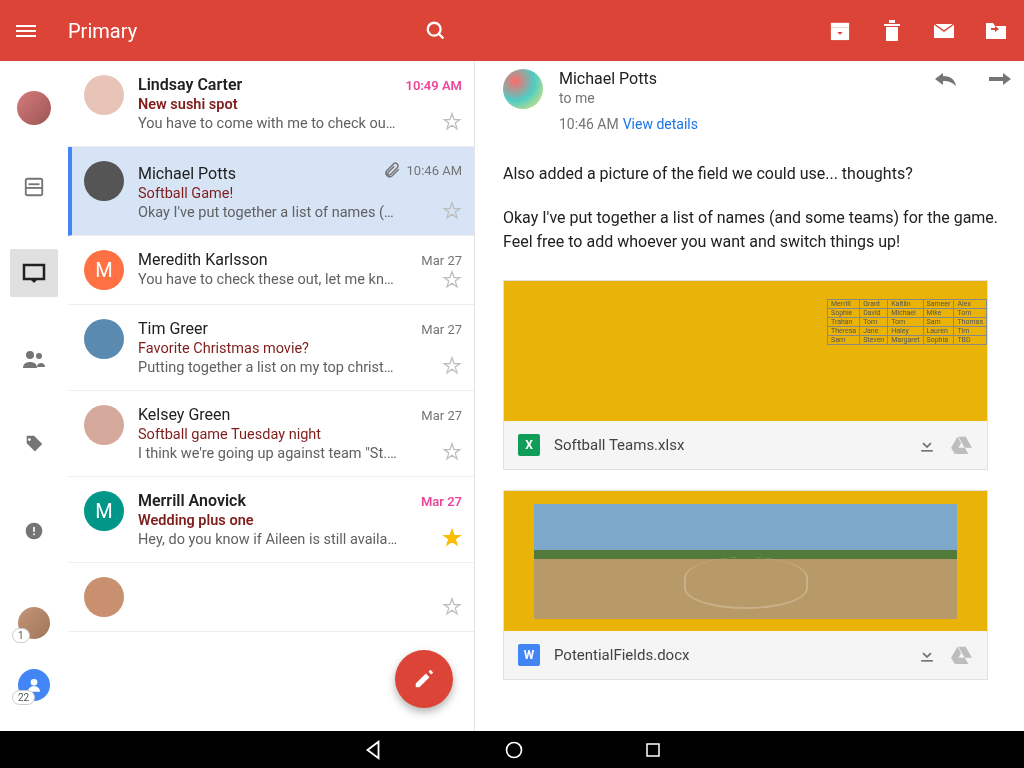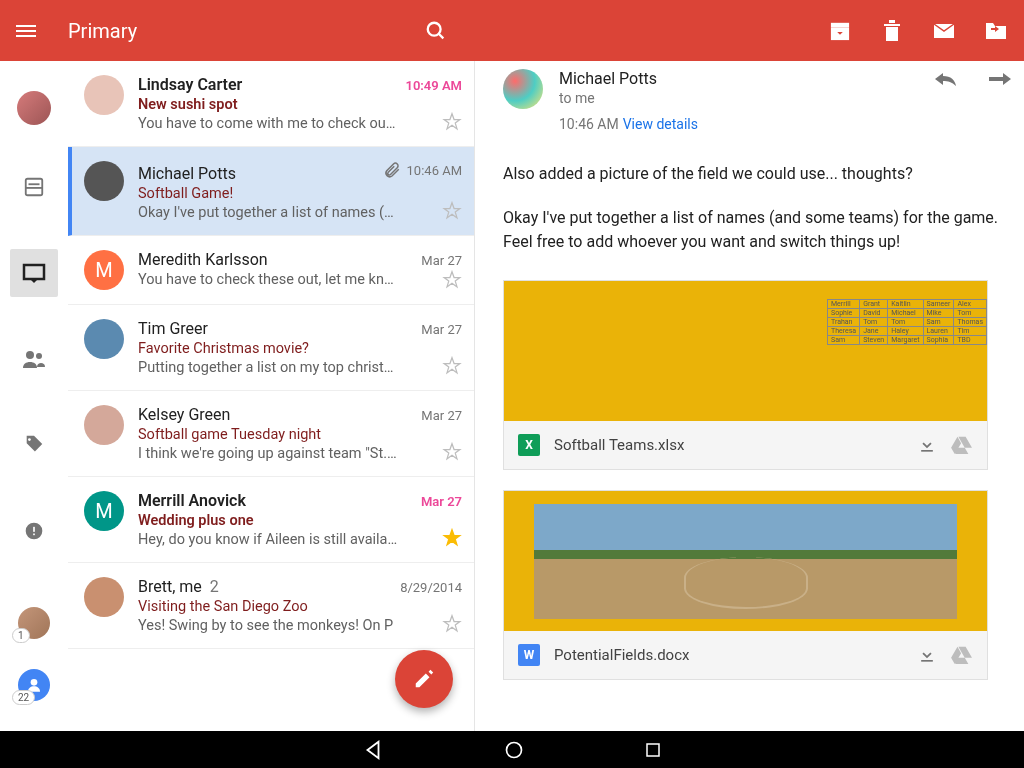--- a/index.html
+++ b/index.html
@@ -285,30 +285,20 @@
         <div class="snippet">Hey, do you know if Aileen is still available...</div>
       </div>
       <div class="star">
         <svg width="20" height="20" viewBox="0 0 24 24" fill="#fbbc04" stroke="#fbbc04" stroke-width="1.5">
           <path d="M12 2l2.5 7h7l-5.6 4.3 2.1 7L12 16l-6 4.3 2.1-7L2.5 9h7z"></path>
         </svg>
       </div>
     </div>
     <div class="item">
       <div class="av" style="background:#c99070"></div>
-      <div class="content">
-        <div class="row1">
-          <span class="sender">Brett, me&nbsp;&nbsp;<span style="color:#757575;font-weight:400">2</span></span>
-          <span class="time-wrap">
-            <span class="time">8/29/2014</span>
-          </span>
-        </div>
-        <div class="subject">Visiting the San Diego Zoo</div>
-        <div class="snippet">Yes! Swing by to see the monkeys! On P</div>
-      </div>
       <div class="star">
         <svg width="20" height="20" viewBox="0 0 24 24" fill="none" stroke="#bdbdbd" stroke-width="1.5">
           <path d="M12 2l2.5 7h7l-5.6 4.3 2.1 7L12 16l-6 4.3 2.1-7L2.5 9h7z"></path>
         </svg>
       </div>
     </div>
   </div>
 
 <div class="reader">
   <div class="msg-head">

